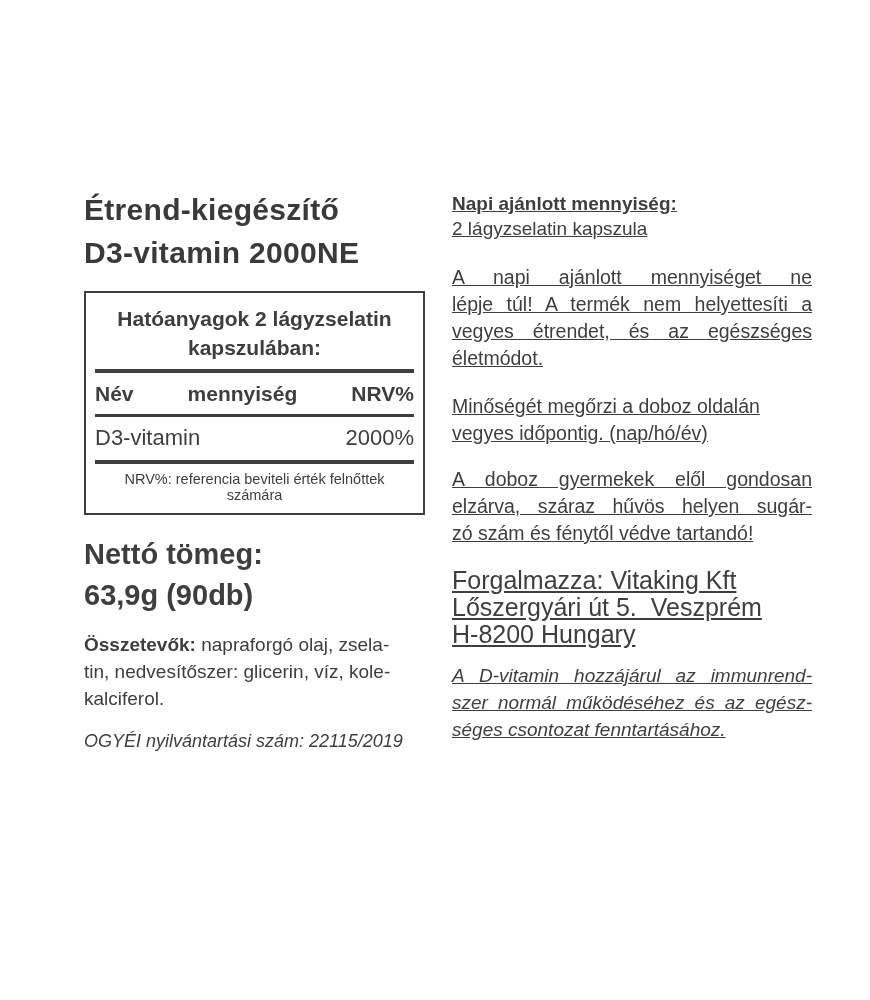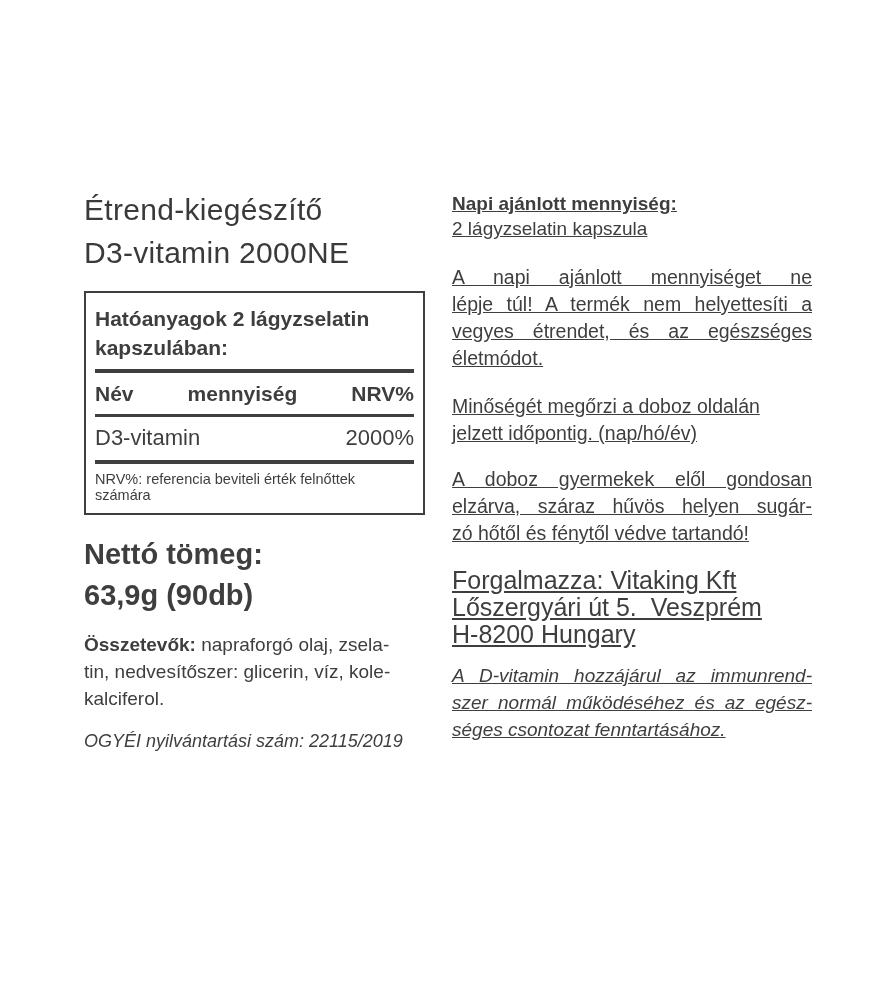--- a/index.html
+++ b/index.html
@@ -8,29 +8,30 @@
     background: #ffffff;
     font-family: "Liberation Sans", sans-serif;
     color: #3e3e3e;
     position: relative;
     overflow: hidden;
   }
   .left-col  { position: absolute; left: 84px;  top: 188px; width: 341px; }
   .right-col { position: absolute; left: 452px; top: 191px; width: 360px; text-decoration: underline; }
 
   .title {
-    font-size: 30px; font-weight: normal; line-height: 43px;
+    font-size: 30px; font-weight: bold; line-height: 43px;
     color: #3a3a3a; letter-spacing: 0.3px;
   }
 
   .facts {
     margin-top: 17px;
     border: 2px solid #3f3f3f;
     padding: 9px 9px 9px 9px;
     box-sizing: border-box;
+    text-align: center;
   }
   .facts-heading {
     font-size: 21px; font-weight: bold; line-height: 29px;
     padding: 2px 0 7px 0;
   }
   .rule { background: #3f3f3f; height: 4px; }
   .rule.med { height: 3px; }
   .facts-cols {
     display: flex; justify-content: space-between; align-items: baseline;
     font-weight: bold; font-size: 21px; padding: 9px 0 8px 0;
@@ -111,27 +112,27 @@
 
   <div class="para warning justify">
       <div class="ln">A napi ajánlott mennyiséget ne</div>
       <div class="ln">lépje túl! A termék nem helyettesíti a</div>
       <div class="ln">vegyes étrendet, és az egészséges</div>
       <div class="ln">életmódot.</div>
     </div>
 
   <div class="para quality">
       <div class="ln">Minőségét megőrzi a doboz oldalán</div>
-      <div class="ln">jelzett időpontig. (nap/hó/év)</div>
+      <div class="ln">vegyes időpontig. (nap/hó/év)</div>
     </div>
 
   <div class="para storage justify">
       <div class="ln">A doboz gyermekek elől gondosan</div>
       <div class="ln">elzárva, száraz hűvös helyen sugár-</div>
-      <div class="ln">zó hőtől és fénytől védve tartandó!</div>
+      <div class="ln">zó szám és fénytől védve tartandó!</div>
     </div>
 
   <div class="distributor">
       <div class="ln">Forgalmazza: Vitaking Kft</div>
       <div class="ln">Lőszergyári út 5.&nbsp; Veszprém</div>
       <div class="ln">H-8200 Hungary</div>
     </div>
 
   <div class="claim justify">
       <div class="ln">A D-vitamin hozzájárul az immunrend-</div>

